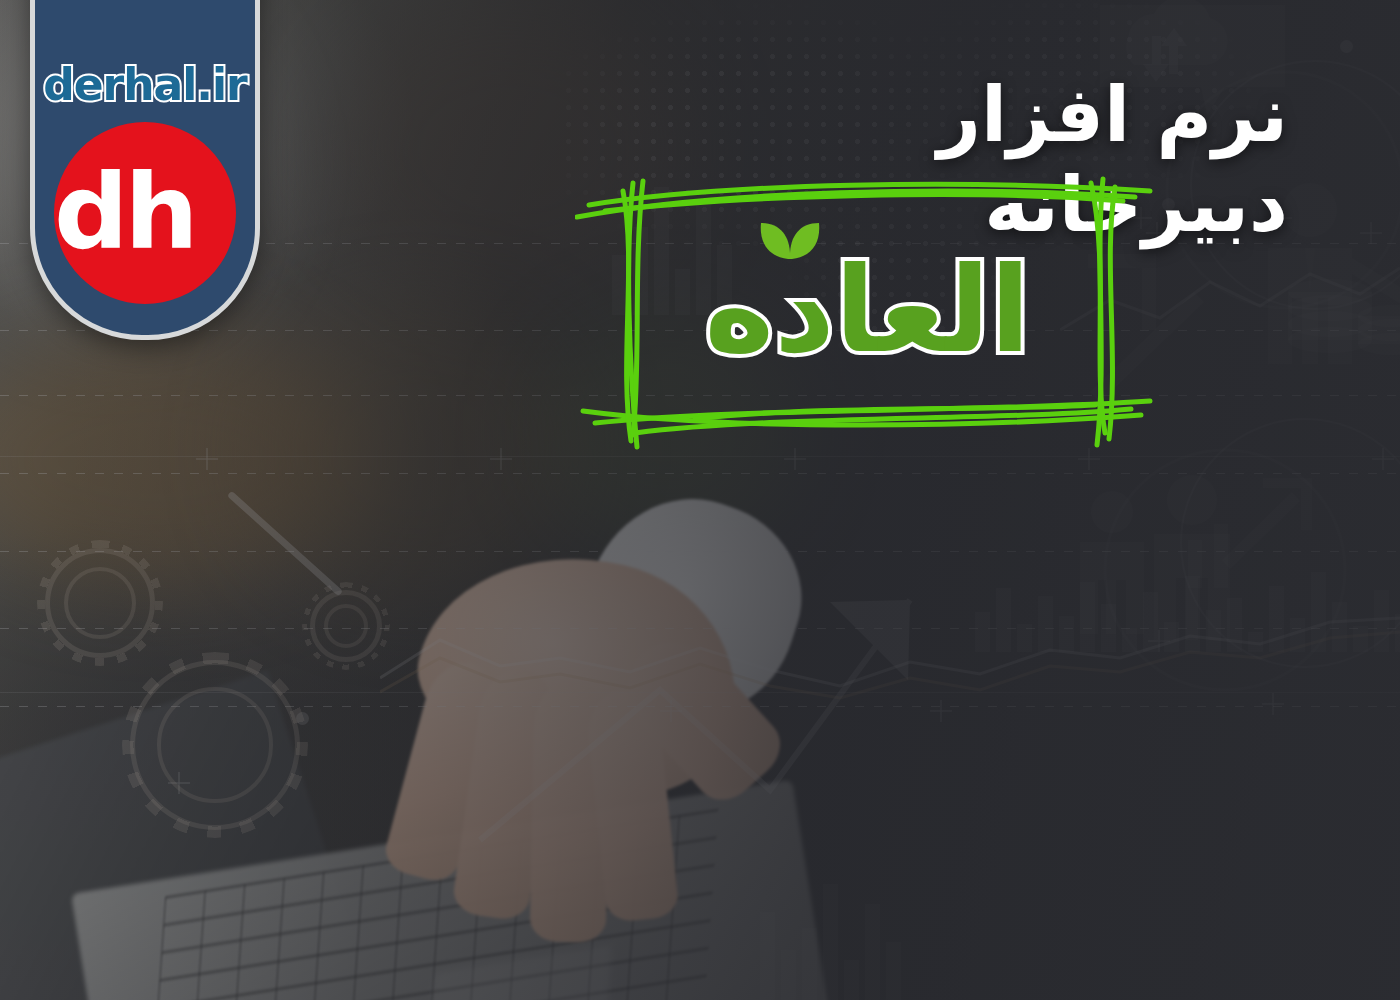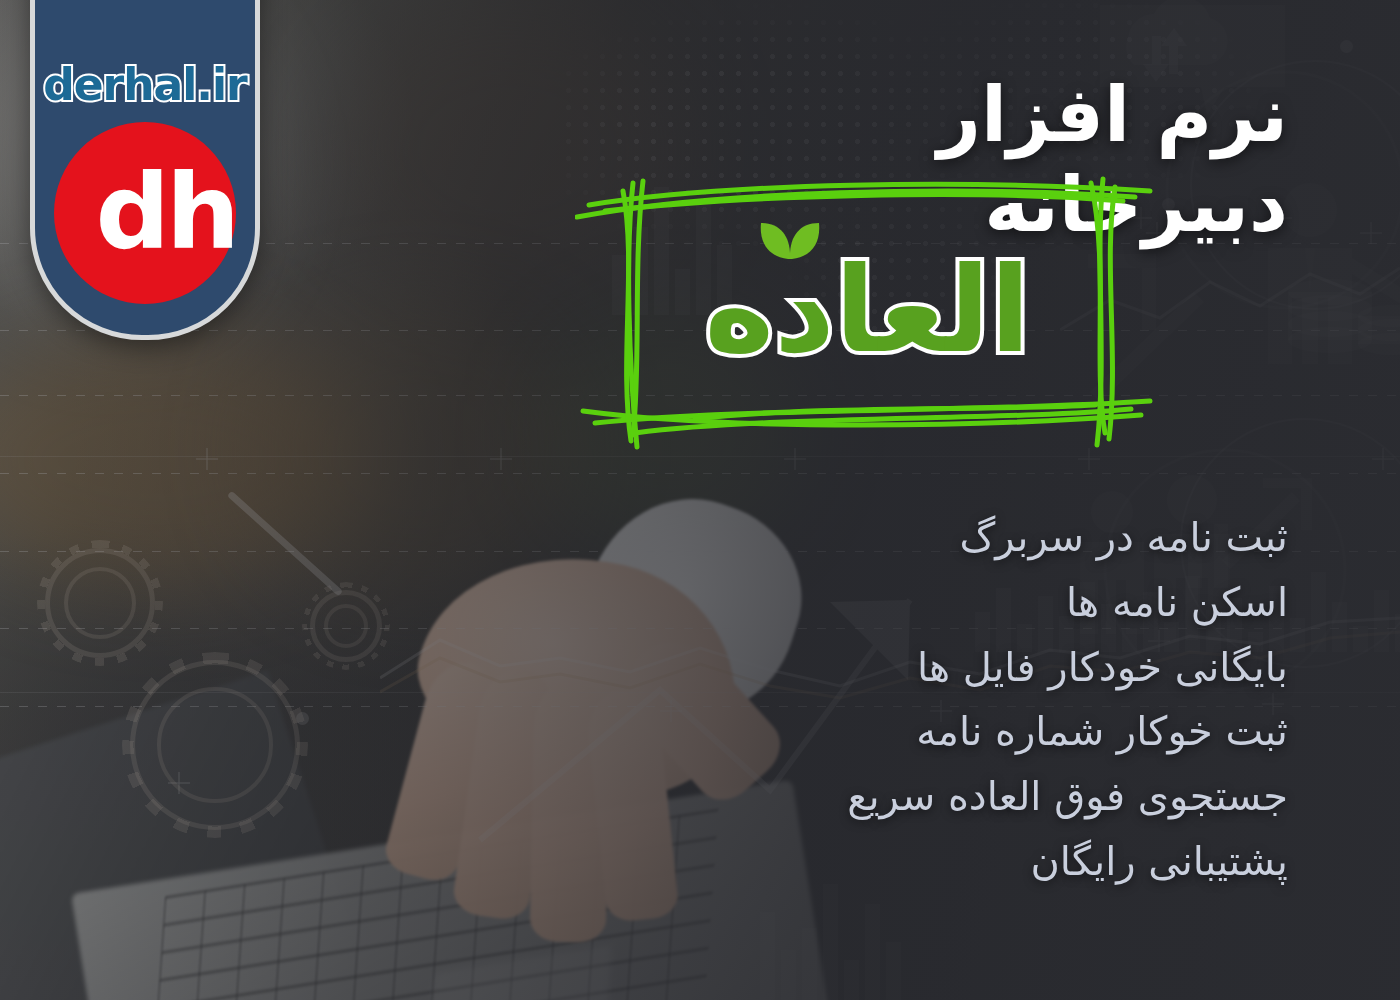--- a/index.html
+++ b/index.html
@@ -161,21 +161,21 @@
   }
   .logo-word{
     margin-top:108px;font-size:44px;font-weight:700;letter-spacing:-1px;
     color:#1d6a96;
     -webkit-text-stroke:4px #ffffff;paint-order:stroke fill;
     font-family:"DejaVu Sans","Liberation Sans",sans-serif;
     direction:ltr;
   }
   .logo-circle{
     margin-top:12px;width:182px;height:182px;border-radius:50%;
-    background:#e4121c;display:flex;align-items:center;justify-content:flex-start;
+    background:#e4121c;display:flex;align-items:center;justify-content:flex-end;
   }
   .logo-dh{
     font-size:104px;font-weight:700;color:#ffffff;line-height:.8;
     direction:ltr;letter-spacing:-4px;
     font-family:"DejaVu Sans","Liberation Sans",sans-serif;
   }
 
   
   .headline{
     position:absolute;right:112px;top:70px;width:640px;text-align:right;
@@ -427,22 +427,14 @@
         <path d="M516 8 C534 88, 518 190, 530 258"></path>
       </g>
     </svg>
     <div class="brandname">العاده</div>
     <svg class="leaves" viewBox="0 0 66 48">
       <path d="M31 44 C12 42, 2 28, 4 8 C24 8, 34 22, 33 44 Z" fill="#6fbd22"></path>
       <path d="M35 44 C54 42, 64 28, 62 8 C42 8, 32 22, 33 44 Z" fill="#6fbd22"></path>
     </svg>
   </div>
 
-  <div class="features">
-    <span class="feat">ثبت نامه در سربرگ</span>
-    <span class="feat">اسکن نامه ها</span>
-    <span class="feat">بایگانی خودکار فایل ها</span>
-    <span class="feat">ثبت خوکار شماره نامه</span>
-    <span class="feat">جستجوی فوق العاده سریع</span>
-    <span class="feat">پشتیبانی رایگان</span>
-  </div>
 
 </div>
 
 </body></html>

